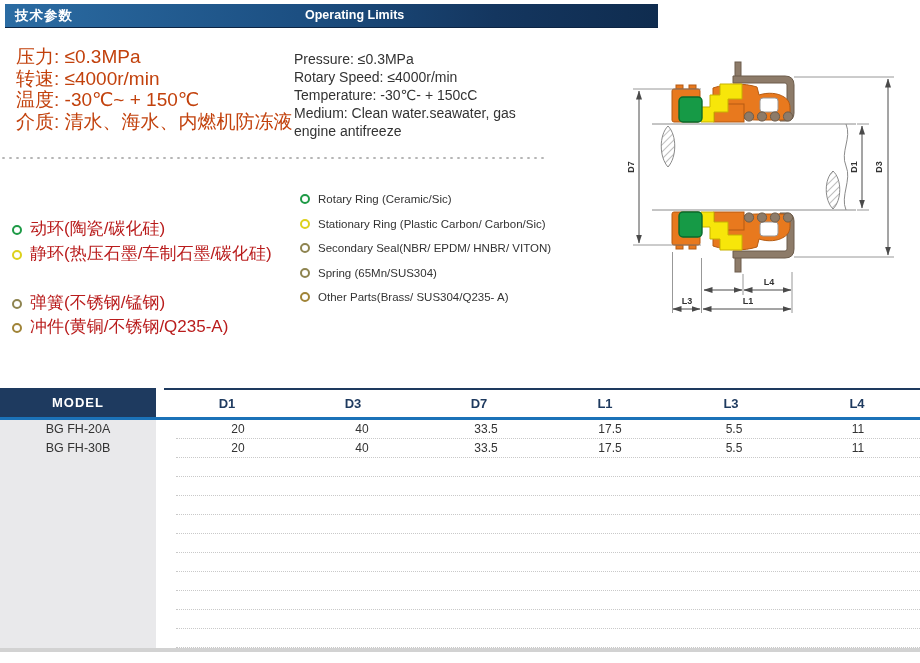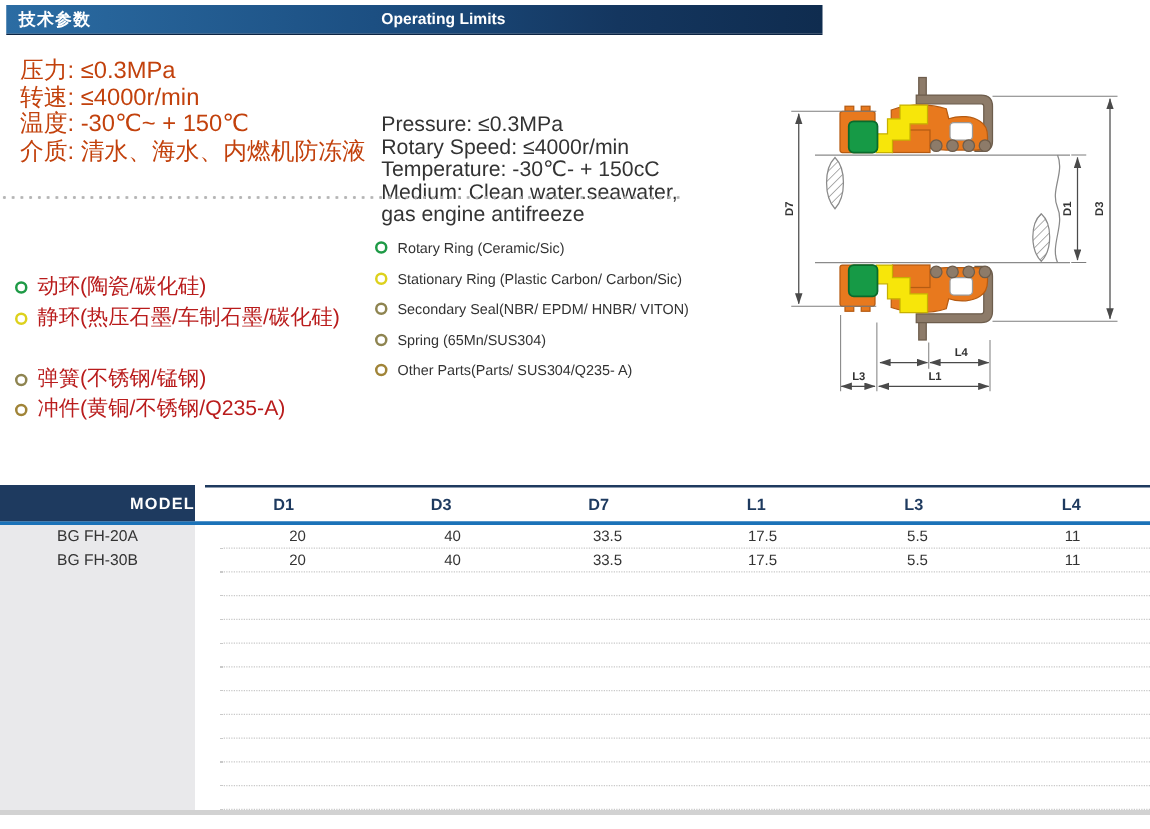--- a/index.html
+++ b/index.html
@@ -10,21 +10,21 @@
   
   .header-bar{
     position:absolute;left:5px;top:4px;width:653px;height:23px;
     background:linear-gradient(90deg,#2b6ca3 0%,#1c4f82 45%,#14365f 75%,#0f2c4f 100%);
     border-bottom:1px solid #0c2443;
   }
   .zh-title{position:absolute;left:10px;top:3px;font-size:13.5px;font-weight:bold;color:#fff;letter-spacing:1px;}
   .en-title{position:absolute;left:300px;top:4px;font-size:12.5px;font-weight:bold;color:#fff;}
   
   .specs-zh{position:absolute;left:16px;top:46px;font-size:19px;line-height:21.5px;color:#c2410c;}
-  .specs-en{position:absolute;left:305px;top:50px;width:246px;font-size:17px;line-height:18px;color:#333;margin-top:41px;}
+  .specs-en{position:absolute;left:294px;top:50px;width:246px;font-size:14px;line-height:18px;color:#333;}
   .specs-zh div,.specs-en div{white-space:normal;}
   
   .dotted-sep{
     position:absolute;left:0;top:156px;width:546px;height:4px;
     background-image:radial-gradient(circle,#b5b5b5 1px,transparent 1.4px);
     background-size:7px 4px;background-repeat:repeat-x;
   }
   
   .materials{position:absolute;left:0;top:189px;width:620px;}
   .mat-row{position:relative;height:24.5px;}
@@ -36,21 +36,21 @@
   .ring.c1{border-color:#ddd11c;}
   .ring.c2{border-color:#8e8450;}
   .ring.c3{border-color:#8e8450;}
   .ring.c4{border-color:#a08438;}
   
   .diagram{position:absolute;left:618px;top:50px;width:302px;height:272px;}
   
   .table-wrap{position:absolute;left:0;top:388px;width:920px;}
   .t-head{display:flex;height:29px;}
   .model-h{width:156px;background:#1e3a5f;color:#fff;font-weight:bold;font-size:13px;
-           text-align:right;line-height:29px;letter-spacing:1px;}
+           text-align:center;line-height:29px;letter-spacing:1px;}
   .t-gap{width:8px;}
   .t-cols{flex:1;display:flex;border-top:2px solid #1e3a5f;}
   .t-cols .hc{flex:1;text-align:center;line-height:27px;font-size:13px;font-weight:bold;color:#1e3a5f;}
   .blue-rule{height:3px;background:#1b72b8;}
   .t-body{position:relative;height:228px;padding-left:12px;}
   .model-col{position:absolute;left:0;top:0;width:156px;height:228px;background:#e9e9eb;}
   .model-col .m-label{height:19px;line-height:19px;text-align:center;font-size:12.5px;color:#333;}
   .t-rows{margin-left:164px;}
   .t-row{box-sizing:border-box;height:19px;border-bottom:1px dotted #c9c9c9;display:flex;}
   .t-row .vc{flex:1;text-align:center;font-size:12px;line-height:18px;color:#333;}
@@ -91,21 +91,21 @@
   </div>
   <div class="mat-row">
     <span class="mat-en"><span class="ring c2"></span><span>Secondary Seal(NBR/ EPDM/ HNBR/ VITON)</span></span>
   </div>
   <div class="mat-row">
     <span class="mat-zh"><span class="ring c3"></span><span>弹簧(不锈钢/锰钢)</span></span>
     <span class="mat-en"><span class="ring c3"></span><span>Spring (65Mn/SUS304)</span></span>
   </div>
   <div class="mat-row">
     <span class="mat-zh"><span class="ring c4"></span><span>冲件(黄铜/不锈钢/Q235-A)</span></span>
-    <span class="mat-en"><span class="ring c4"></span><span>Other Parts(Parts/ SUS304/Q235- A)</span></span>
+    <span class="mat-en"><span class="ring c4"></span><span>Other Parts(Brass/ SUS304/Q235- A)</span></span>
   </div>
 </div>
 
 <div class="diagram">
 <svg width="302" height="272" viewBox="618 50 302 272" xmlns="http://www.w3.org/2000/svg">
   <defs>
     <pattern id="hatch" width="5" height="5" patternUnits="userSpaceOnUse" patternTransform="rotate(45)">
       <line x1="0" y1="0" x2="0" y2="5" stroke="#8a8a8a" stroke-width="1.1"></line>
     </pattern>
     <marker id="arw" markerWidth="9" markerHeight="8" refX="8.5" refY="3" orient="auto-start-reverse">

